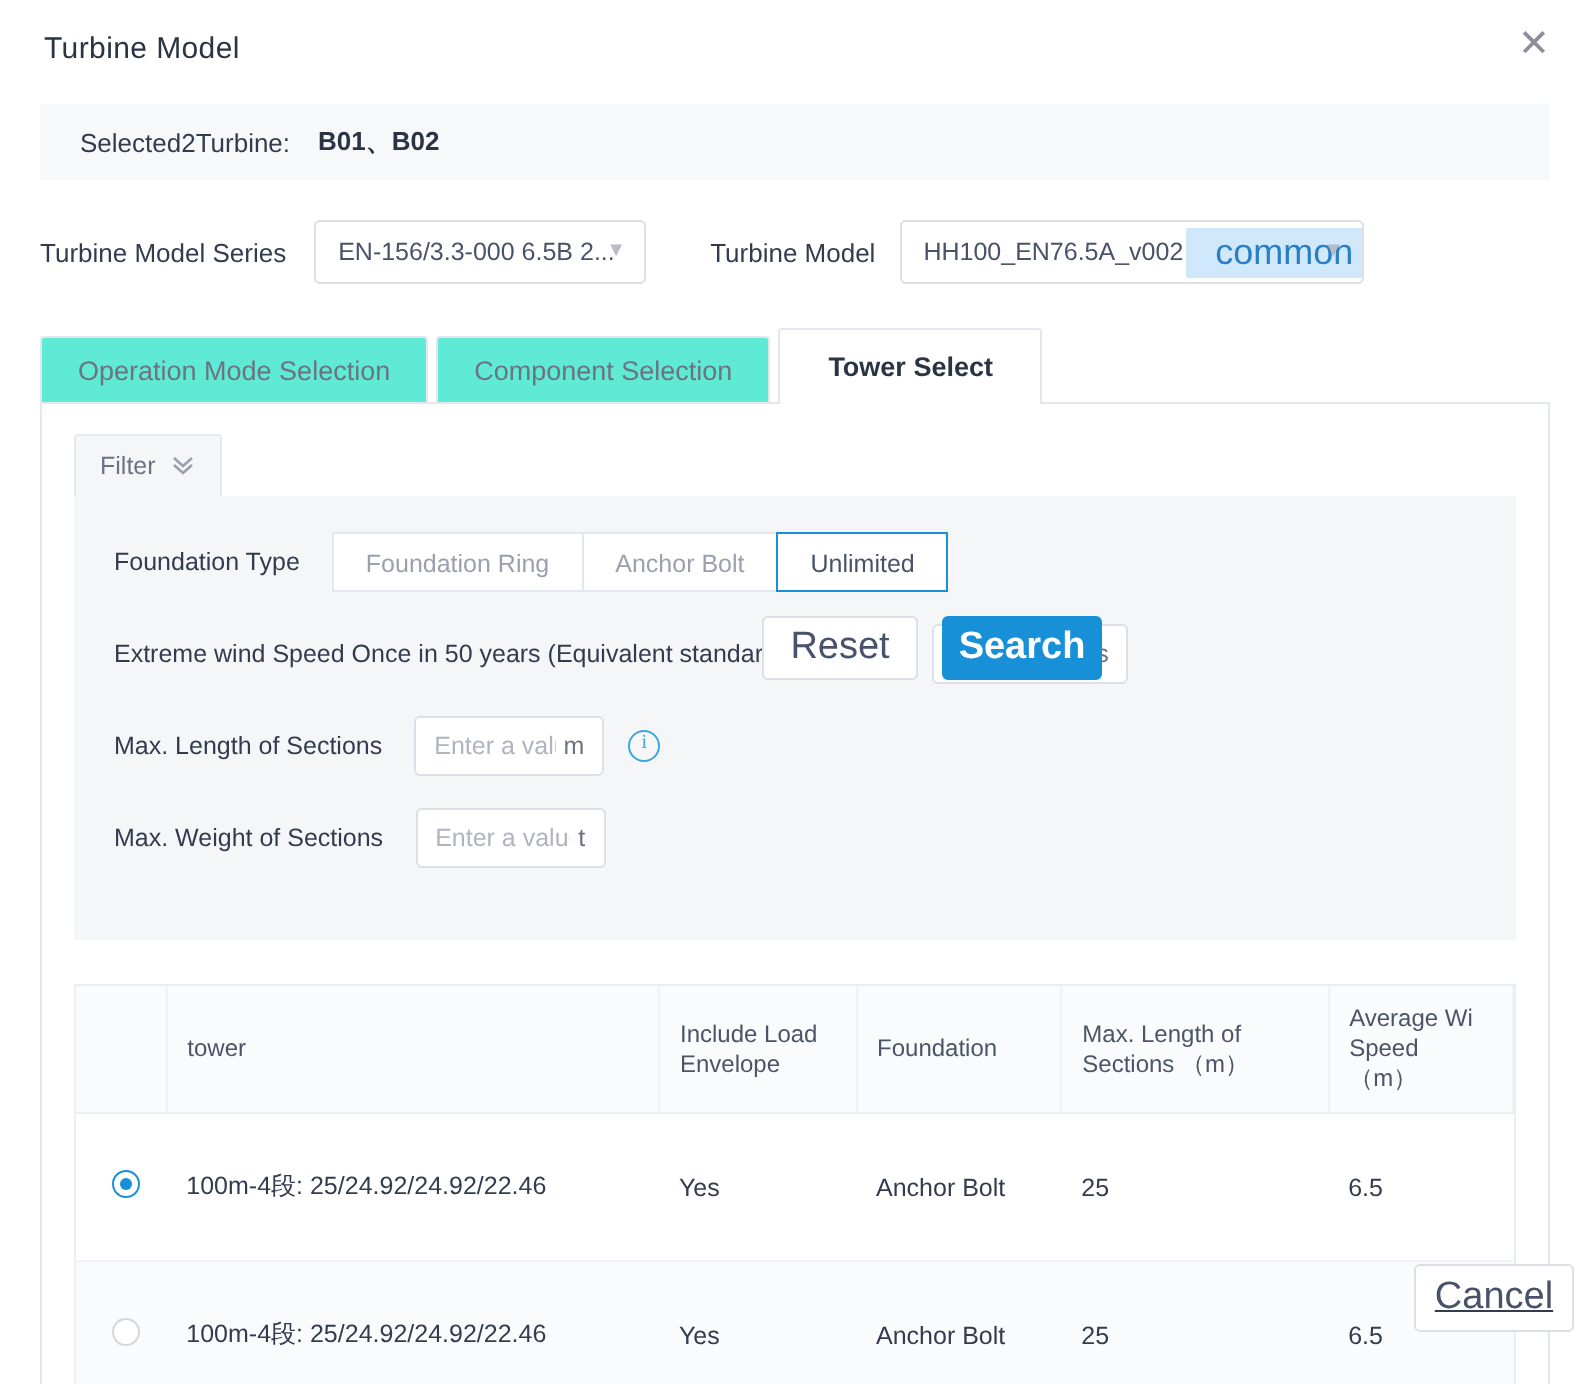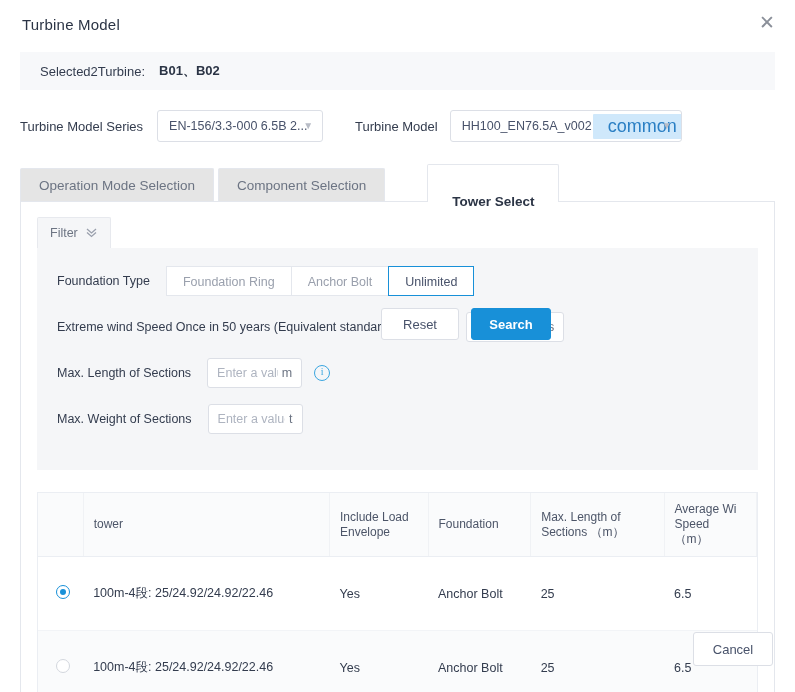--- a/index.html
+++ b/index.html
@@ -123,38 +123,37 @@
     align-items: flex-end;
     position: relative;
     height: 36px;
   }
   .tab {
     height: 34px;
     line-height: 34px;
     padding: 0 18px;
     border: 1px solid #e4e7ed;
     border-bottom: none;
-    background: #e5e5e5;
+    background: #5eead4;
     color: #6c7483;
     font-size: 13.5px;
     margin-right: 4px;
     cursor: pointer;
     box-sizing: border-box;
     border-radius: 2px 2px 0 0;
   }
   .tab.active {
     background: #ffffff;
     color: #2b3445;
     font-weight: bold;
     height: 38px;
     line-height: 38px;
     position: relative;
     z-index: 3;
-    padding: 18px 24px;
-    margin-left: 38px;
+    padding: 0 24px;
   }
   .tab-panel {
     margin: 0 20px;
     border: 1px solid #e4e7ed;
     border-top: 1px solid #e4e7ed;
     background: #ffffff;
     padding: 14px 16px 18px 16px;
     box-sizing: border-box;
     position: relative;
     top: -1px;
@@ -282,21 +281,21 @@
     position: absolute;
     left: 344px;
     top: 60px;
     display: flex;
     align-items: center;
   }
   .btn {
     height: 32px;
     min-width: 76px;
     border-radius: 3px;
-    font-size: 13px;
+    font-size: 19px;
     display: inline-flex;
     align-items: center;
     justify-content: center;
     cursor: pointer;
     box-sizing: border-box;
     padding: 0 16px;
     font-family: "Liberation Sans", sans-serif;
   }
   .btn-default {
     background: #fff;
@@ -390,24 +389,25 @@
     height: 7px;
     width: 63%;
     background: #d2d5e0;
     border-radius: 4px;
     cursor: pointer;
   }
 
   
   .dlg-footer {
     position: absolute;
-    right: 22px;
+    right: 8px;
     bottom: 26px;
     display: flex;
     align-items: center;
+    text-decoration: underline;
   }
   #cancel-btn { width: 80px; height: 34px; }
   #done-btn { width: 80px; height: 34px; margin-left: 12px; }
 </style>
 </head>
 <body>
 
 <div class="dialog">
 
   <div class="dlg-header">

